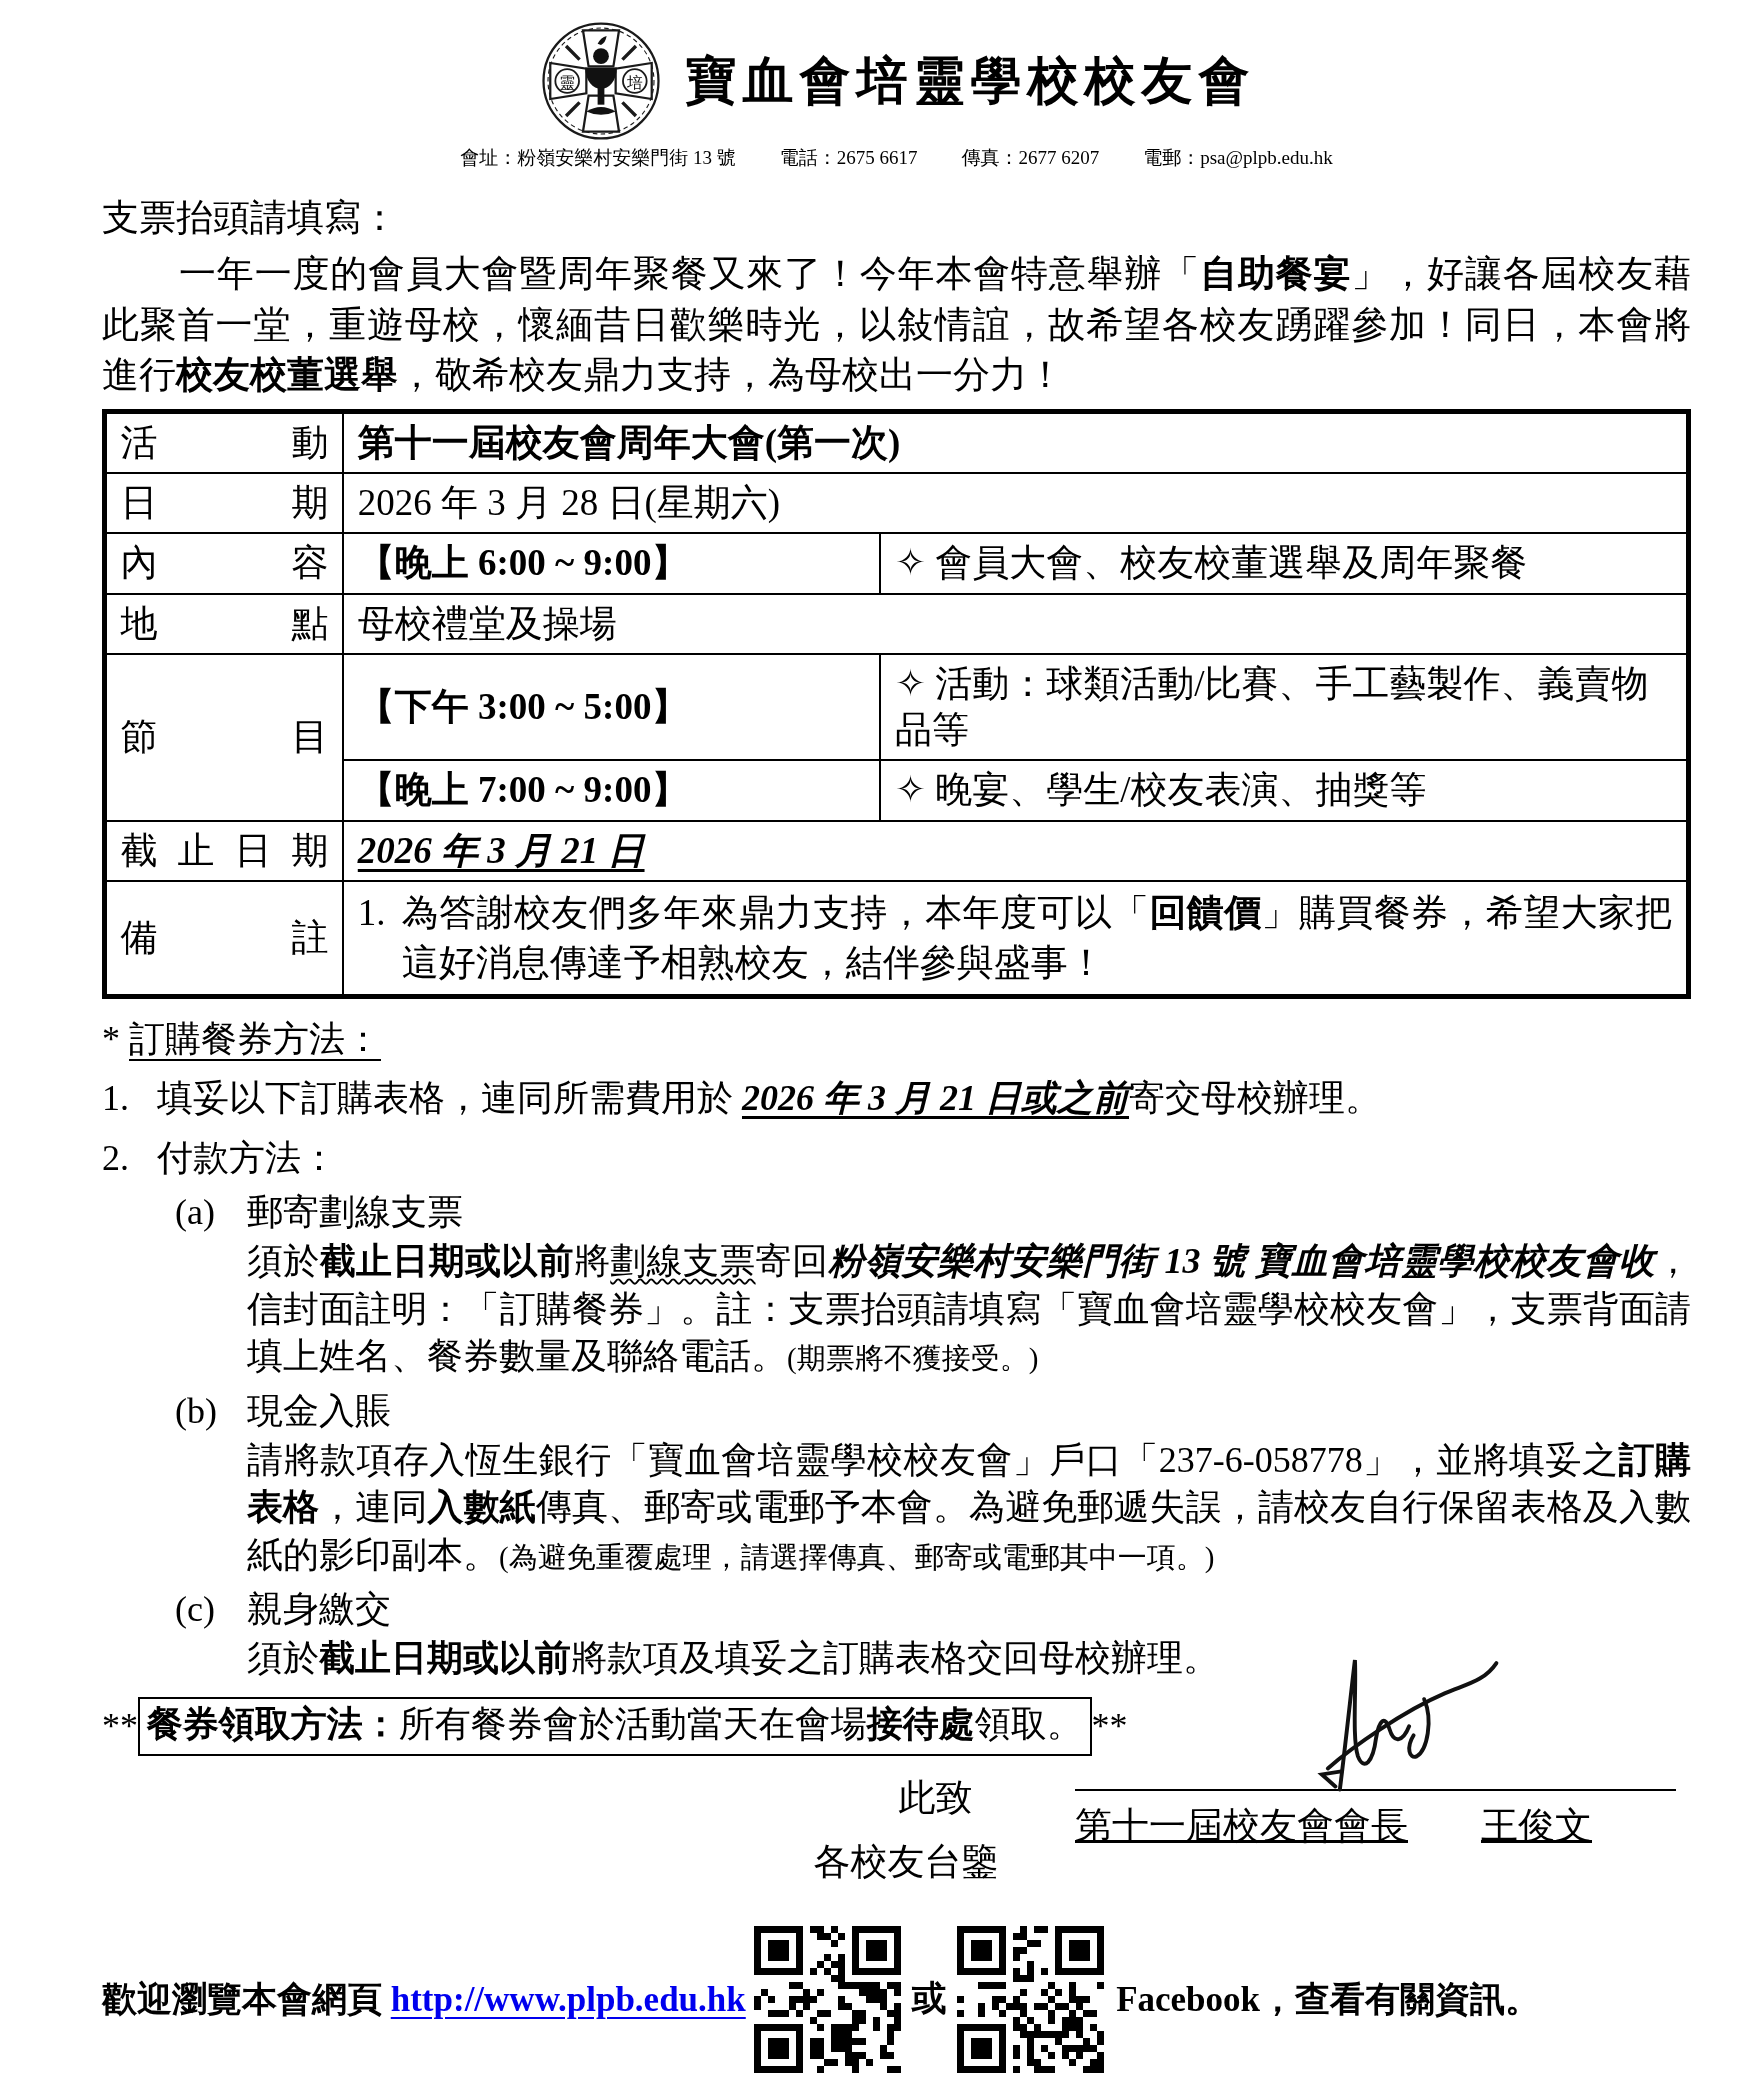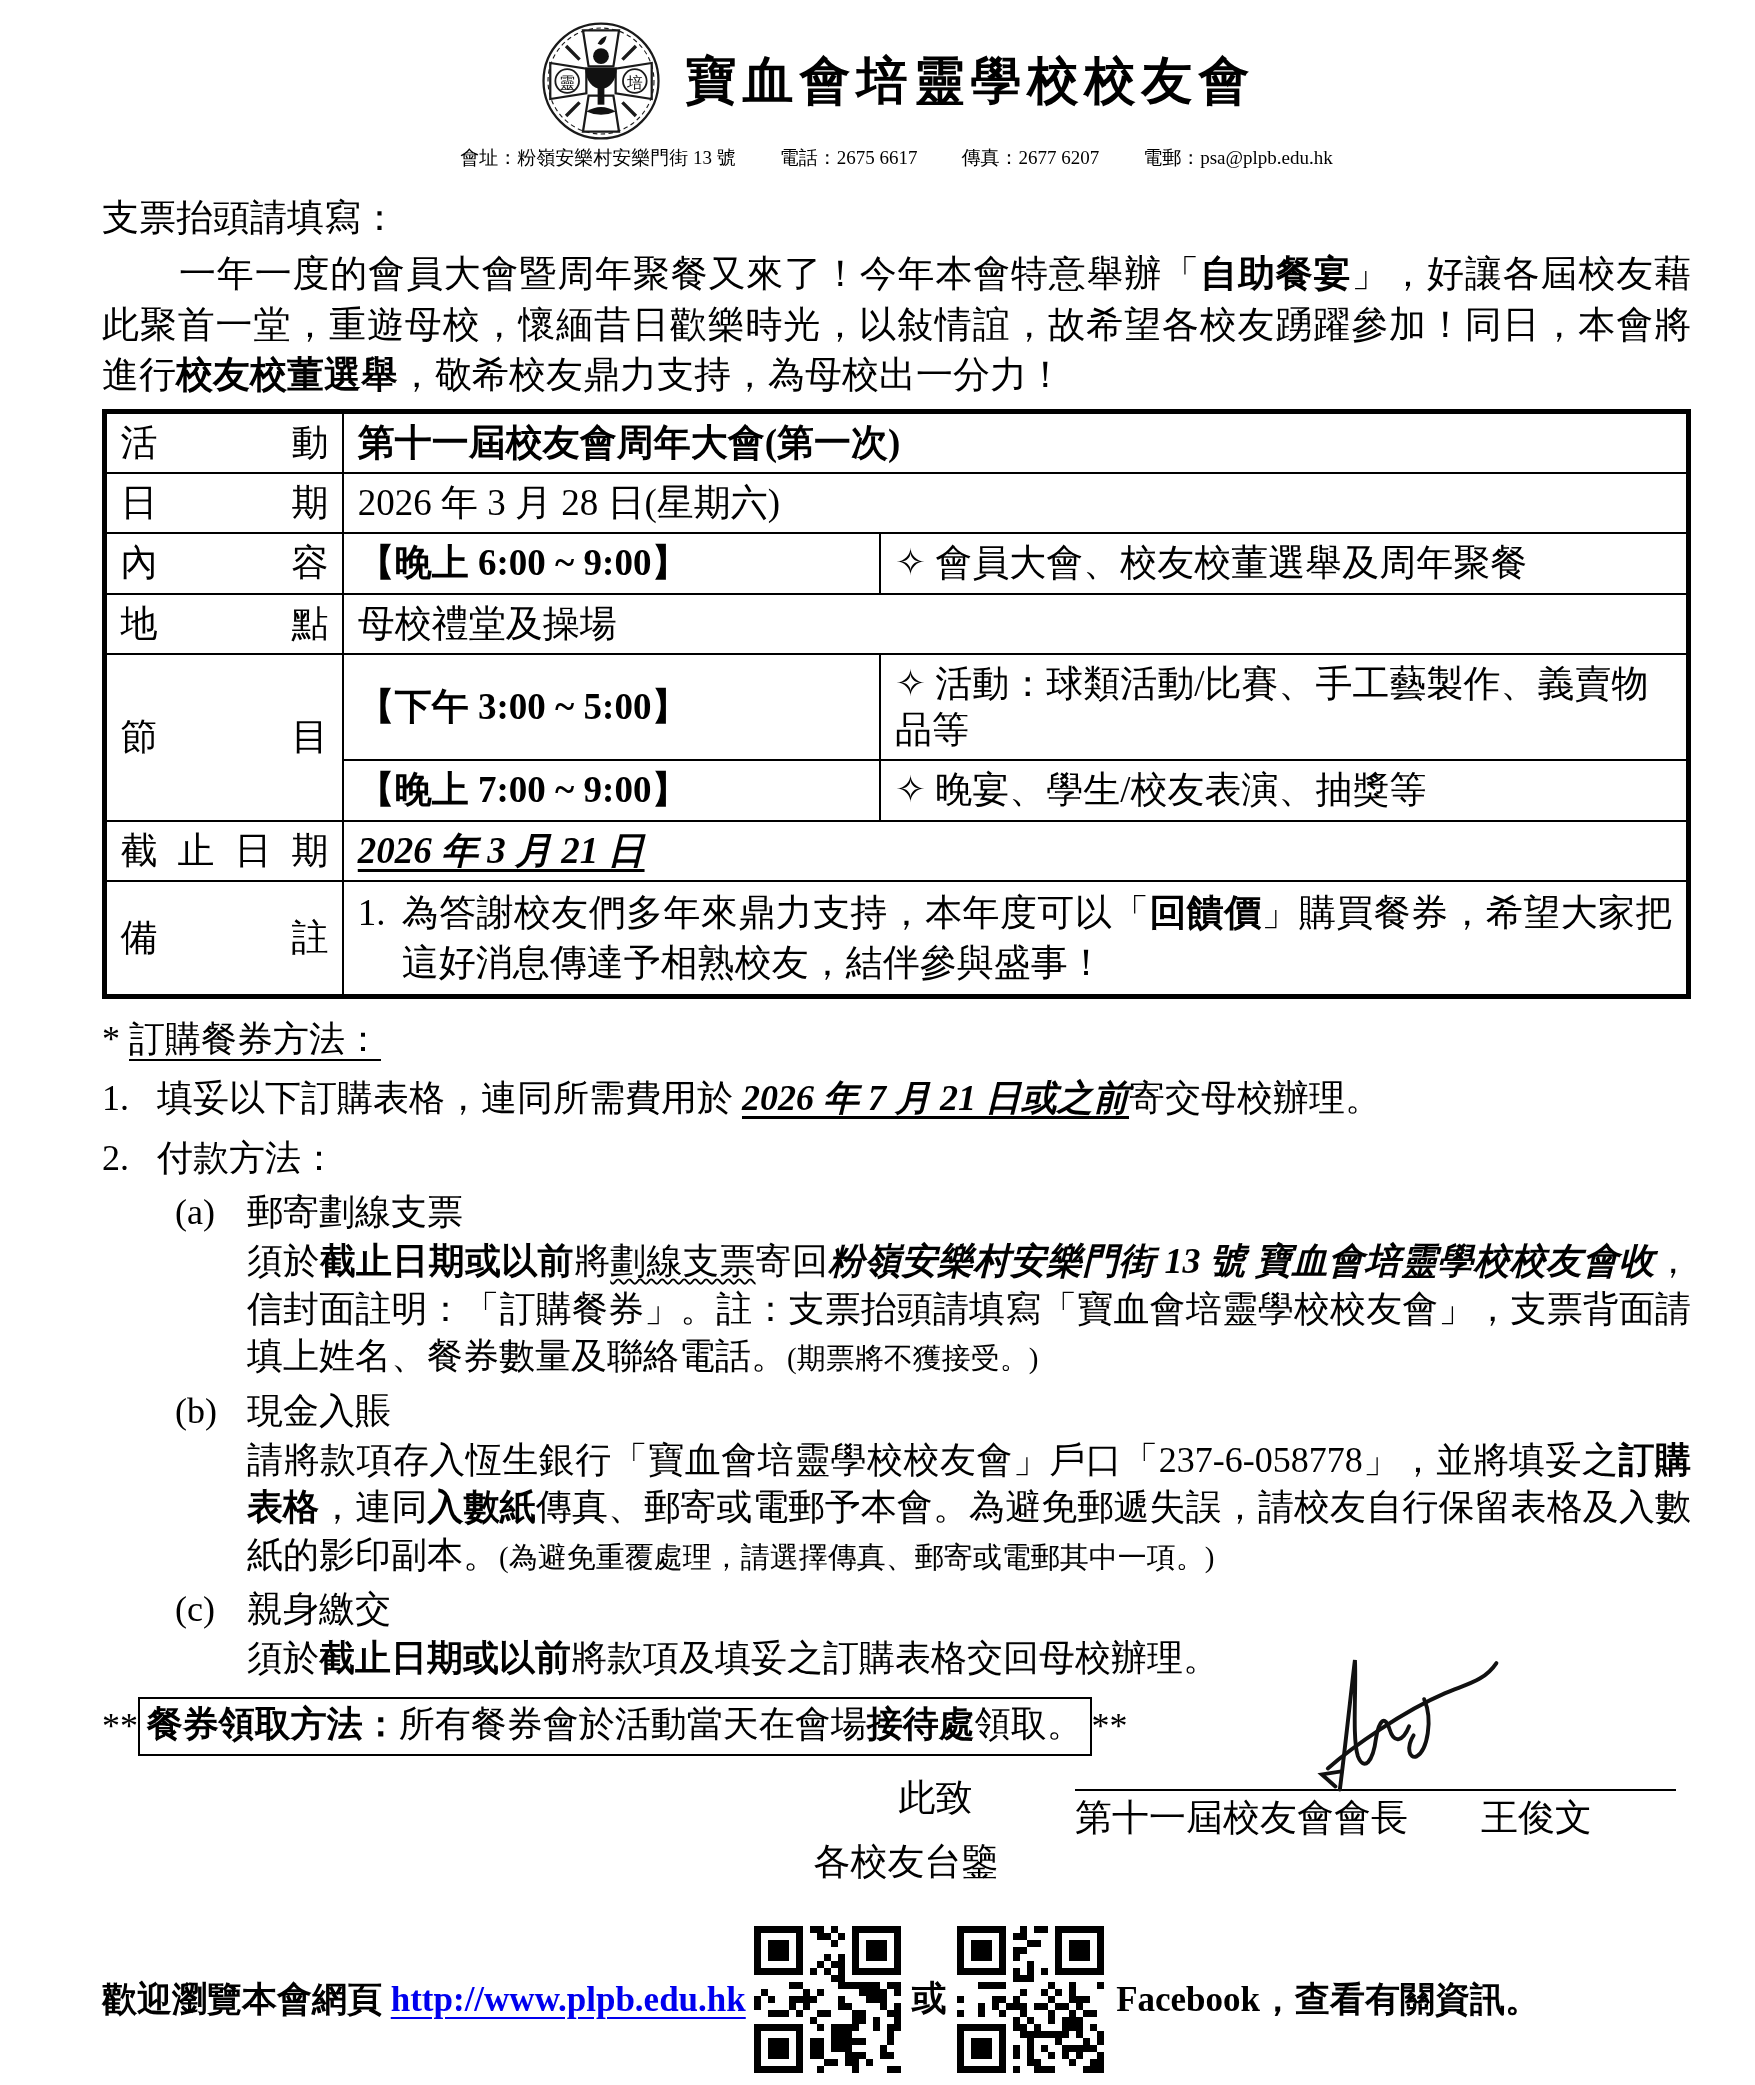--- a/index.html
+++ b/index.html
@@ -48,21 +48,21 @@
   
   .pickup{display:flex;align-items:center;font-size:36px;margin-top:13.6px;}
   .pickup-box{border:2.6px solid #000;padding:1.7px 6.8px 5.1px 6.8px;}
   
   .cishi{font-size:37px;margin:17px 0 6px 78px;text-align:center;}
   .recipient{font-size:37px;margin:13.6px 0 0 19px;text-align:center;}
   
   .sig-block{position:absolute;right:80px;top:1651px;width:601px;}
   .sig-draw{display:block;margin:0 auto -5.1px auto;}
   .sig-line{border-bottom:2.6px solid #000;}
-  .sig-text{display:flex;font-size:37px;padding-top:2px;}
+  .sig-text{display:flex;font-size:37px;padding-top:10px;text-decoration:underline;}
   .sig-name{margin-left:73px;}
   
   .footline1{display:flex;align-items:center;font-size:35px;margin-top:39px;line-height:1.25;font-weight:bold;}
   .footline1 .pre{white-space:pre;}
   .weblink{color:#0000ee;text-decoration:underline;text-decoration-thickness:1.7px;text-underline-offset:6px;}
   .qr{width:147px;height:147px;flex:0 0 auto;}
   .qr1{margin:0 10.2px 0 8.5px;}
   .qr2{margin:0 8.5px 0 10.2px;}
   .orword{padding-bottom:1.7px;}
   .fb-seg{margin-left:4px;}
@@ -157,21 +157,21 @@
     </table>
 
   <div class="order">
     <div class="order-heading">
       <span>*</span>
       <span class="u-head">訂購餐券方法：</span>
     </div>
 
     <div class="oitem">
       <span class="onum">1.</span>
-      <span><span style="white-space:pre;">填妥以下訂購表格，連同所需費用於 </span><span class="biu">2026 年 7 月 21 日或之前</span><span>寄交母校辦理。</span></span>
+      <span><span style="white-space:pre;">填妥以下訂購表格，連同所需費用於 </span><span class="biu">2026 年 3 月 21 日或之前</span><span>寄交母校辦理。</span></span>
     </div>
 
     <div class="oitem">
       <span class="onum">2.</span>
       <span>付款方法：</span>
     </div>
 
     <div class="subitem">
       <span class="abc">(a)</span>
       <span>郵寄劃線支票</span>

